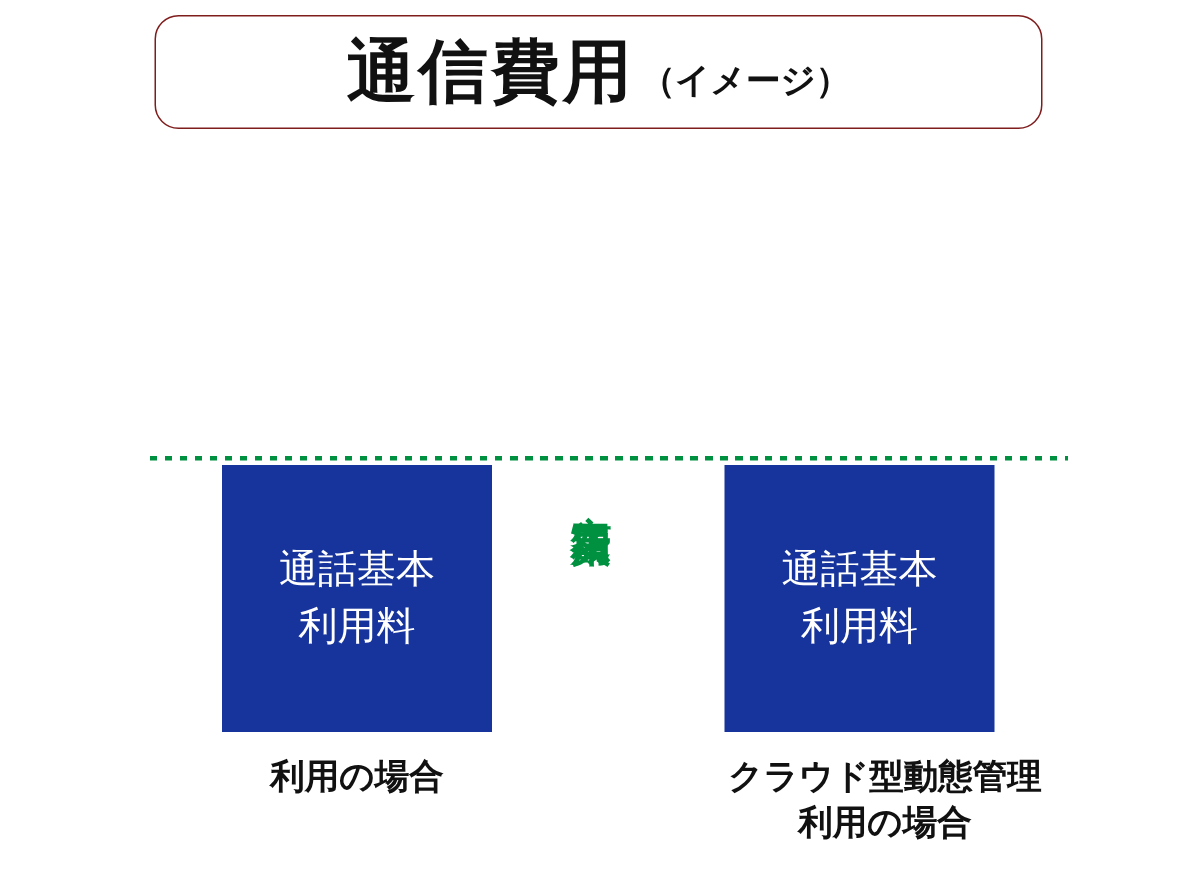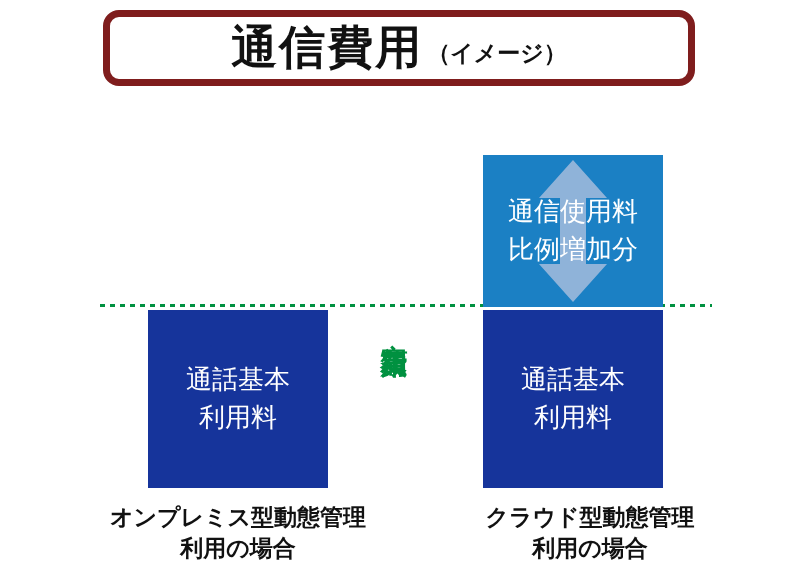--- a/index.html
+++ b/index.html
@@ -2,21 +2,21 @@
 <html><head>
 <meta charset="utf-8">
 <style>
   html,body{margin:0;padding:0;background:#ffffff;}
   body{font-family:"Liberation Sans","DejaVu Sans",sans-serif;}
   .stage{position:relative;width:800px;height:580px;background:#ffffff;overflow:hidden;}
 
   
   .title-box{
     position:absolute;left:103px;top:10px;width:592px;height:76px;
-    border:7px solid #7f1d1d;border-radius:16px;background:#ffffff;
+    border:1px solid #7f1d1d;border-radius:16px;background:#ffffff;
     display:flex;align-items:center;justify-content:center;box-sizing:border-box;
   }
   .title-main{font-size:46px;font-weight:bold;color:#111;letter-spacing:2px;}
   .title-sub{font-size:23px;font-weight:bold;color:#111;margin-left:4px;margin-top:10px;}
 
   
   .fixed-line{
     position:absolute;left:100px;top:304px;width:612px;height:3px;
     background:repeating-linear-gradient(to right,#009140 0 5px,transparent 5px 10px);
   }
@@ -58,39 +58,29 @@
 
   <div class="fixed-label">定額費用</div>
 
   <div class="bar left-base">
     <div class="bar-label">
       <span>通話基本</span><br>
       <span>利用料</span>
     </div>
   </div>
 
-  <div class="bar right-increase">
-    <svg class="arrow-svg" width="140" height="146" viewBox="0 0 140 146" aria-hidden="true">
-      <polygon points="70,2 104,40 83,40 83,106 104,106 70,144 36,106 57,106 57,40 36,40" fill="#8fb3d9"></polygon>
-    </svg>
-    <div class="bar-label">
-      <span>通信使用料</span><br>
-      <span>比例増加分</span>
-    </div>
-  </div>
 
   <div class="bar right-base">
     <div class="bar-label">
       <span>通話基本</span><br>
       <span>利用料</span>
     </div>
   </div>
 
   <div class="caption caption-left">
-    <div>オンプレミス型動態管理</div>
     <div>利用の場合</div>
   </div>
 
   <div class="caption caption-right">
     <div>クラウド型動態管理</div>
     <div>利用の場合</div>
   </div>
 
 </div>
 

